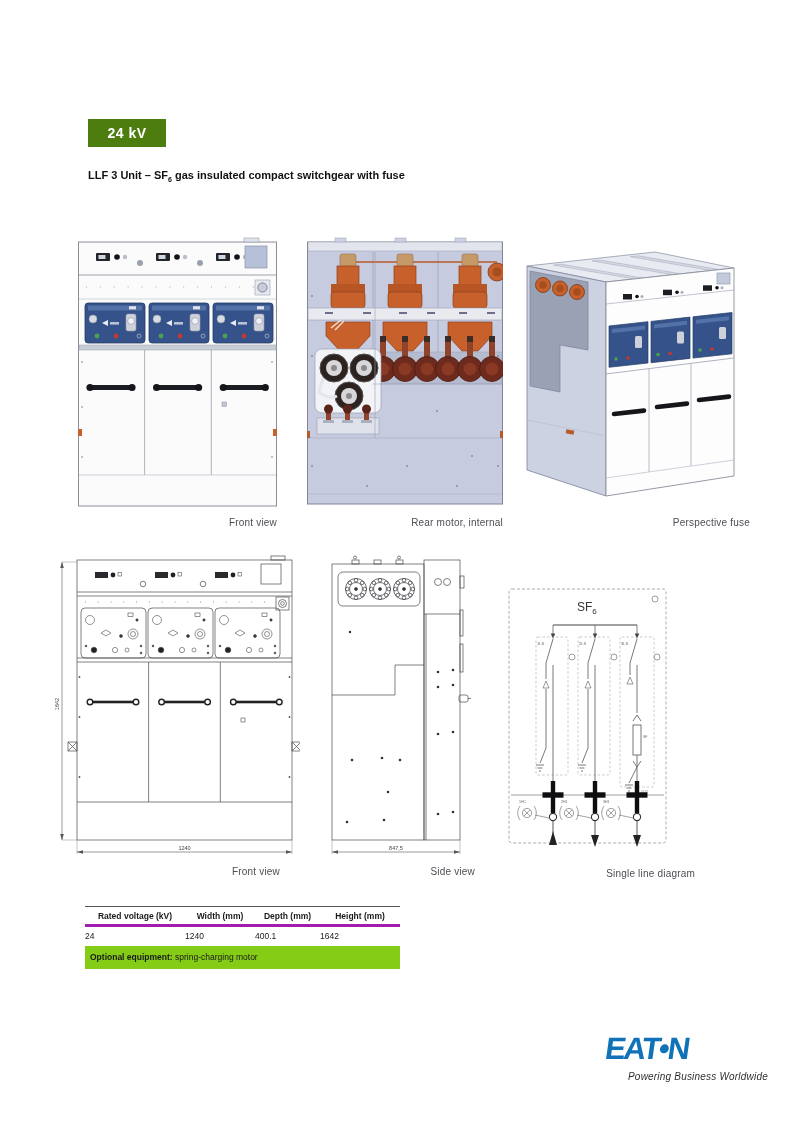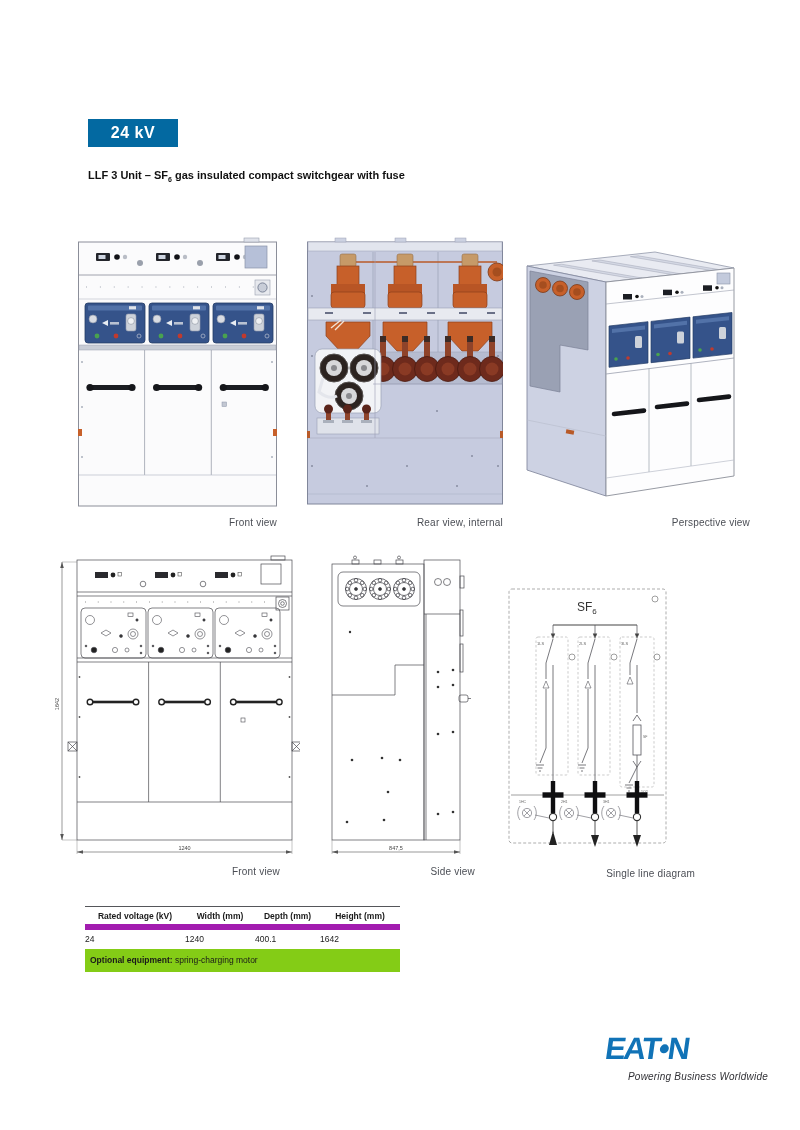--- a/index.html
+++ b/index.html
@@ -1,26 +1,26 @@
 <!DOCTYPE html>
 <html><head>
 <meta charset="utf-8">
 <style>
   html,body{margin:0;padding:0;background:#fff;}
   .page{position:relative;width:800px;height:1130px;background:#ffffff;overflow:hidden;
         font-family:"Liberation Sans",sans-serif;color:#1a1a1a;}
   .abs{position:absolute;}
-  .badge{background:#0369a1;color:#fff;font-size:16px;font-weight:bold;
-         width:90px;height:28px;line-height:28px;text-align:center;letter-spacing:.5px;}
+  .badge{background:#4d7c0f;color:#fff;font-size:14px;font-weight:bold;
+         width:78px;height:28px;line-height:28px;text-align:center;letter-spacing:.5px;}
   .title{font-size:11px;font-weight:bold;color:#111;white-space:nowrap;}
   .title sub{font-size:7px;}
   .caption{font-size:10px;color:#4b4e55;text-align:right;letter-spacing:.2px;}
   .spec-table{width:315px;font-size:8.5px;}
   .spec-head{display:grid;grid-template-columns:100px 70px 65px 80px;
-             border-top:1px solid #55565a;border-bottom:6px solid #a21caf;
+             border-top:1px solid #55565a;border-bottom:3px solid #a21caf;
              font-weight:bold;padding:4px 0 3px;}
   .spec-head div{text-align:center;}
   .spec-vals{display:grid;grid-template-columns:100px 70px 65px 80px;padding:4px 0 5px;}
   .spec-vals div{}
   .spec-opt{background:#84cc16;padding:4px 6px 5px 5px;line-height:1.65;}
   .spec-opt .l2{padding-left:97px;}
   .eaton-tagline{font-size:10px;font-style:italic;color:#303035;margin:1px 0 0 22px;
                  white-space:nowrap;letter-spacing:.2px;}
   svg text{font-family:"Liberation Sans",sans-serif;}
 </style>
@@ -264,21 +264,21 @@
         <circle cx="5" cy="230" r="1"></circle>
         <circle cx="191" cy="120" r="1"></circle>
         <circle cx="191" cy="230" r="1"></circle>
         <circle cx="100" cy="230" r="1"></circle>
         <circle cx="150" cy="250" r="1"></circle>
         <circle cx="60" cy="250" r="1"></circle>
         <circle cx="130" cy="175" r="1"></circle>
         <circle cx="165" cy="220" r="1"></circle>
       </g>
   </svg>
-  <div class="abs caption" style="left:307px;top:517px;width:196px;">Rear view, internal</div>
+  <div class="abs caption" style="left:307px;top:517px;width:196px;">Rear motor, internal</div>
 
   <svg class="abs" style="left:516px;top:224px;" width="234" height="292" viewBox="0 0 234 292">
     <polygon points="11,42 139,28 218,44 90,58" fill="#e9ebf2" stroke="#9298a9" stroke-width="0.8"></polygon>
     <polygon points="45.5,40.2 126.2,54.0 118.2,54.9 37.5,41.1" fill="#d4d8e4" stroke="#a0a5b5" stroke-width="0.5"></polygon>
     <polygon points="83.9,36.0 164.6,49.8 156.6,50.7 75.9,36.9" fill="#d4d8e4" stroke="#a0a5b5" stroke-width="0.5"></polygon>
     <polygon points="122.3,31.8 203.0,45.6 195.0,46.5 114.3,32.7" fill="#d4d8e4" stroke="#a0a5b5" stroke-width="0.5"></polygon>
     <polygon points="11,42 90,58 90,272 11,246" fill="#cdd2e3" stroke="#868ba0" stroke-width="0.9"></polygon>
     <polygon points="90,58 218,44 218,252 90,272" fill="#fdfdfe" stroke="#8b8e99" stroke-width="0.9"></polygon>
 
     <polygon points="14,47 72,58 72,126 44,121 44,168 14,162" fill="#9aa1b4" stroke="#7b8196" stroke-width="0.7"></polygon>
@@ -328,21 +328,21 @@
     <line x1="133" y1="144.6" x2="133" y2="248" stroke="#9aa0ac" stroke-width="0.7"></line>
     <line x1="175" y1="139.4" x2="175" y2="242" stroke="#9aa0ac" stroke-width="0.7"></line>
 
     <g stroke="#15161a" stroke-width="4.6" stroke-linecap="round">
       <line x1="98" y1="190" x2="128" y2="186.6"></line>
         <line x1="141" y1="183" x2="171" y2="179.6"></line>
         <line x1="183" y1="176" x2="213" y2="172.6"></line>
     </g>
     <line x1="90" y1="254" x2="218" y2="236" stroke="#b9bdc8" stroke-width="0.7"></line>
   </svg>
-  <div class="abs caption" style="left:516px;top:517px;width:234px;">Perspective view</div>
+  <div class="abs caption" style="left:516px;top:517px;width:234px;">Perspective fuse</div>
 
   <svg class="abs" style="left:55px;top:552px;" width="245" height="312" viewBox="0 0 245 312">
     <g stroke="#4a4a50" stroke-width="0.7" fill="none">
       <rect x="22" y="8" width="215" height="280"></rect>
       <rect x="216" y="4" width="14" height="4"></rect>
       <line x1="22" y1="40" x2="237" y2="40"></line>
         <line x1="22" y1="44" x2="237" y2="44"></line>
       <line x1="22" y1="106" x2="237" y2="106"></line>
         <line x1="22" y1="110" x2="237" y2="110"></line>
       <line x1="93.6" y1="110" x2="93.6" y2="250"></line>

